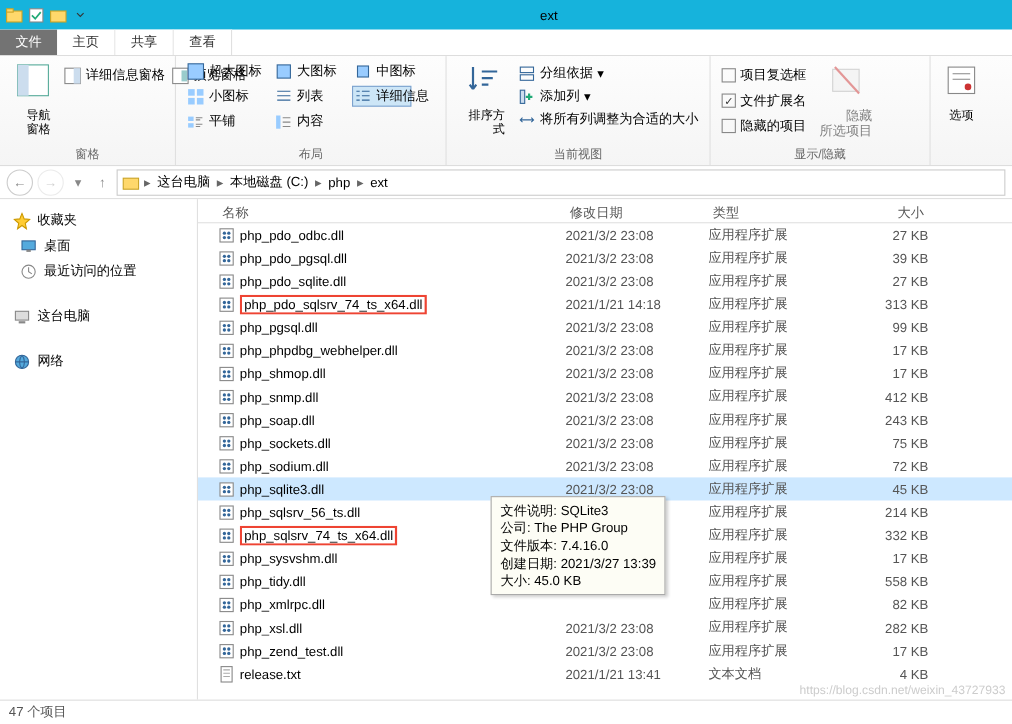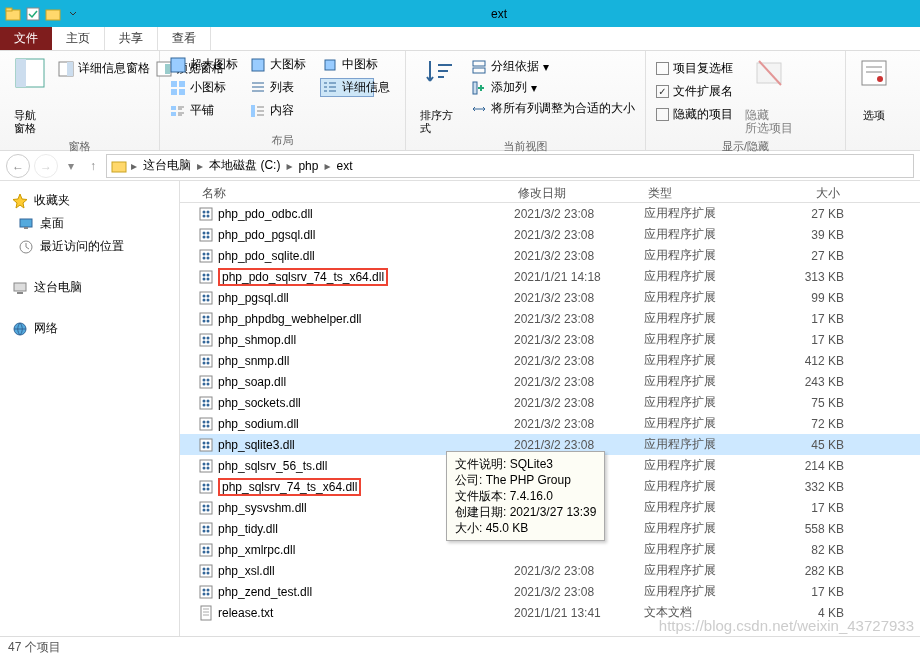--- a/index.html
+++ b/index.html
@@ -5,30 +5,30 @@
 * { margin: 0; padding: 0; box-sizing: border-box; font-family: "Microsoft YaHei", "Segoe UI", sans-serif; font-size: 12px; }
 body { background: #fff; width: 920px; height: 658px; overflow: hidden; }
 
 .title-bar { height: 27px; background: #16b3dc; display: flex; align-items: center; padding: 0 4px; }
 .title-bar .tb-left { display: flex; gap: 2px; align-items: center; }
 .tb-icon { width: 18px; height: 18px; display: flex; align-items: center; justify-content: center; }
 .title-bar .tb-title { flex: 1; text-align: center; color: #000; font-size: 12px; }
 
 .tabs { height: 24px; display: flex; background: #fff; border-bottom: 1px solid #ddd; }
 .tab { padding: 3px 14px; cursor: pointer; color: #333; background: #fff; }
-.tab.active { background: #7f1d1d; color: #fff; }
+.tab.active { background: #737373; color: #fff; }
 .tab:not(.active) { border-right: 1px solid #e0e0e0; }
 
 .ribbon { height: 100px; background: linear-gradient(#fdfdfd,#f5f5f5); border-bottom: 1px solid #ddd; display: flex; }
 .ribbon-group { border-right: 1px solid #e0e0e0; padding: 4px 8px 2px; display: flex; flex-direction: column; }
 .rg-body { flex: 1; display: flex; gap: 4px; align-items: flex-start; }
 .rg-label { text-align: center; color: #666; font-size: 11px; padding-top: 2px; }
 .big-btn { display: flex; flex-direction: column; align-items: center; padding: 2px 6px; cursor: pointer; }
 .big-btn .ico { width: 32px; height: 32px; }
-.big-btn .txt { font-size: 11px; margin-top: 20px; line-height: 13px; text-align: left; }
+.big-btn .txt { font-size: 11px; margin-top: 10px; line-height: 13px; text-align: right; }
 .small-row { display: flex; align-items: center; gap: 4px; padding: 1px 2px; cursor: pointer; white-space: nowrap; }
 .small-row .ico { width: 16px; height: 16px; }
 .small-row.active { background: #cde6f7; border: 1px solid #7da2ce; padding: 0 1px; }
 .chk { width: 13px; height: 13px; border: 1px solid #888; display: inline-flex; align-items: center; justify-content: center; font-size: 10px; }
 .chk.on::after { content: "✓"; color: #333; }
 
 .addr-bar { height: 30px; display: flex; align-items: center; padding: 2px 6px; gap: 4px; border-bottom: 1px solid #e0e0e0; }
 .nav-btn { width: 24px; height: 24px; border: 1px solid #ccc; border-radius: 50%; display: flex; align-items: center; justify-content: center; color: #888; cursor: pointer; }
 .nav-btn.small { width: 18px; height: 18px; border: none; }
 .crumbs { flex: 1; height: 24px; border: 1px solid #ccc; display: flex; align-items: center; padding: 0 4px; gap: 2px; background: #fff; }
@@ -57,21 +57,21 @@
 .file-row .fdate { width: 130px; color: #555; }
 .file-row .ftype { width: 120px; color: #555; }
 .file-row .fsize { width: 80px; text-align: right; color: #555; }
 .file-row.sel { background: #cde8ff; }
 .redbox { border: 2px solid #e43; }
 
 .tooltip { position: absolute; background: #fdfdf5; border: 1px solid #aaa; padding: 4px 8px; font-size: 11px; box-shadow: 2px 2px 3px rgba(0,0,0,.2); line-height: 16px; z-index: 10; }
 
 .status-bar { height: 22px; border-top: 1px solid #ddd; display: flex; align-items: center; padding: 0 8px; color: #555; }
 
-.watermark { position: absolute; right: 6px; bottom: 24px; color: #ccc; font-size: 15px; z-index: 0; }
+.watermark { position: absolute; right: 6px; bottom: 24px; color: #ccc; font-size: 11px; z-index: 0; }
 
 svg { display: block; }
 </style>
 </head>
 <body>
 
 <div class="title-bar">
   <div class="tb-left">
     <span class="tb-icon">
         <svg width="16" height="16">

